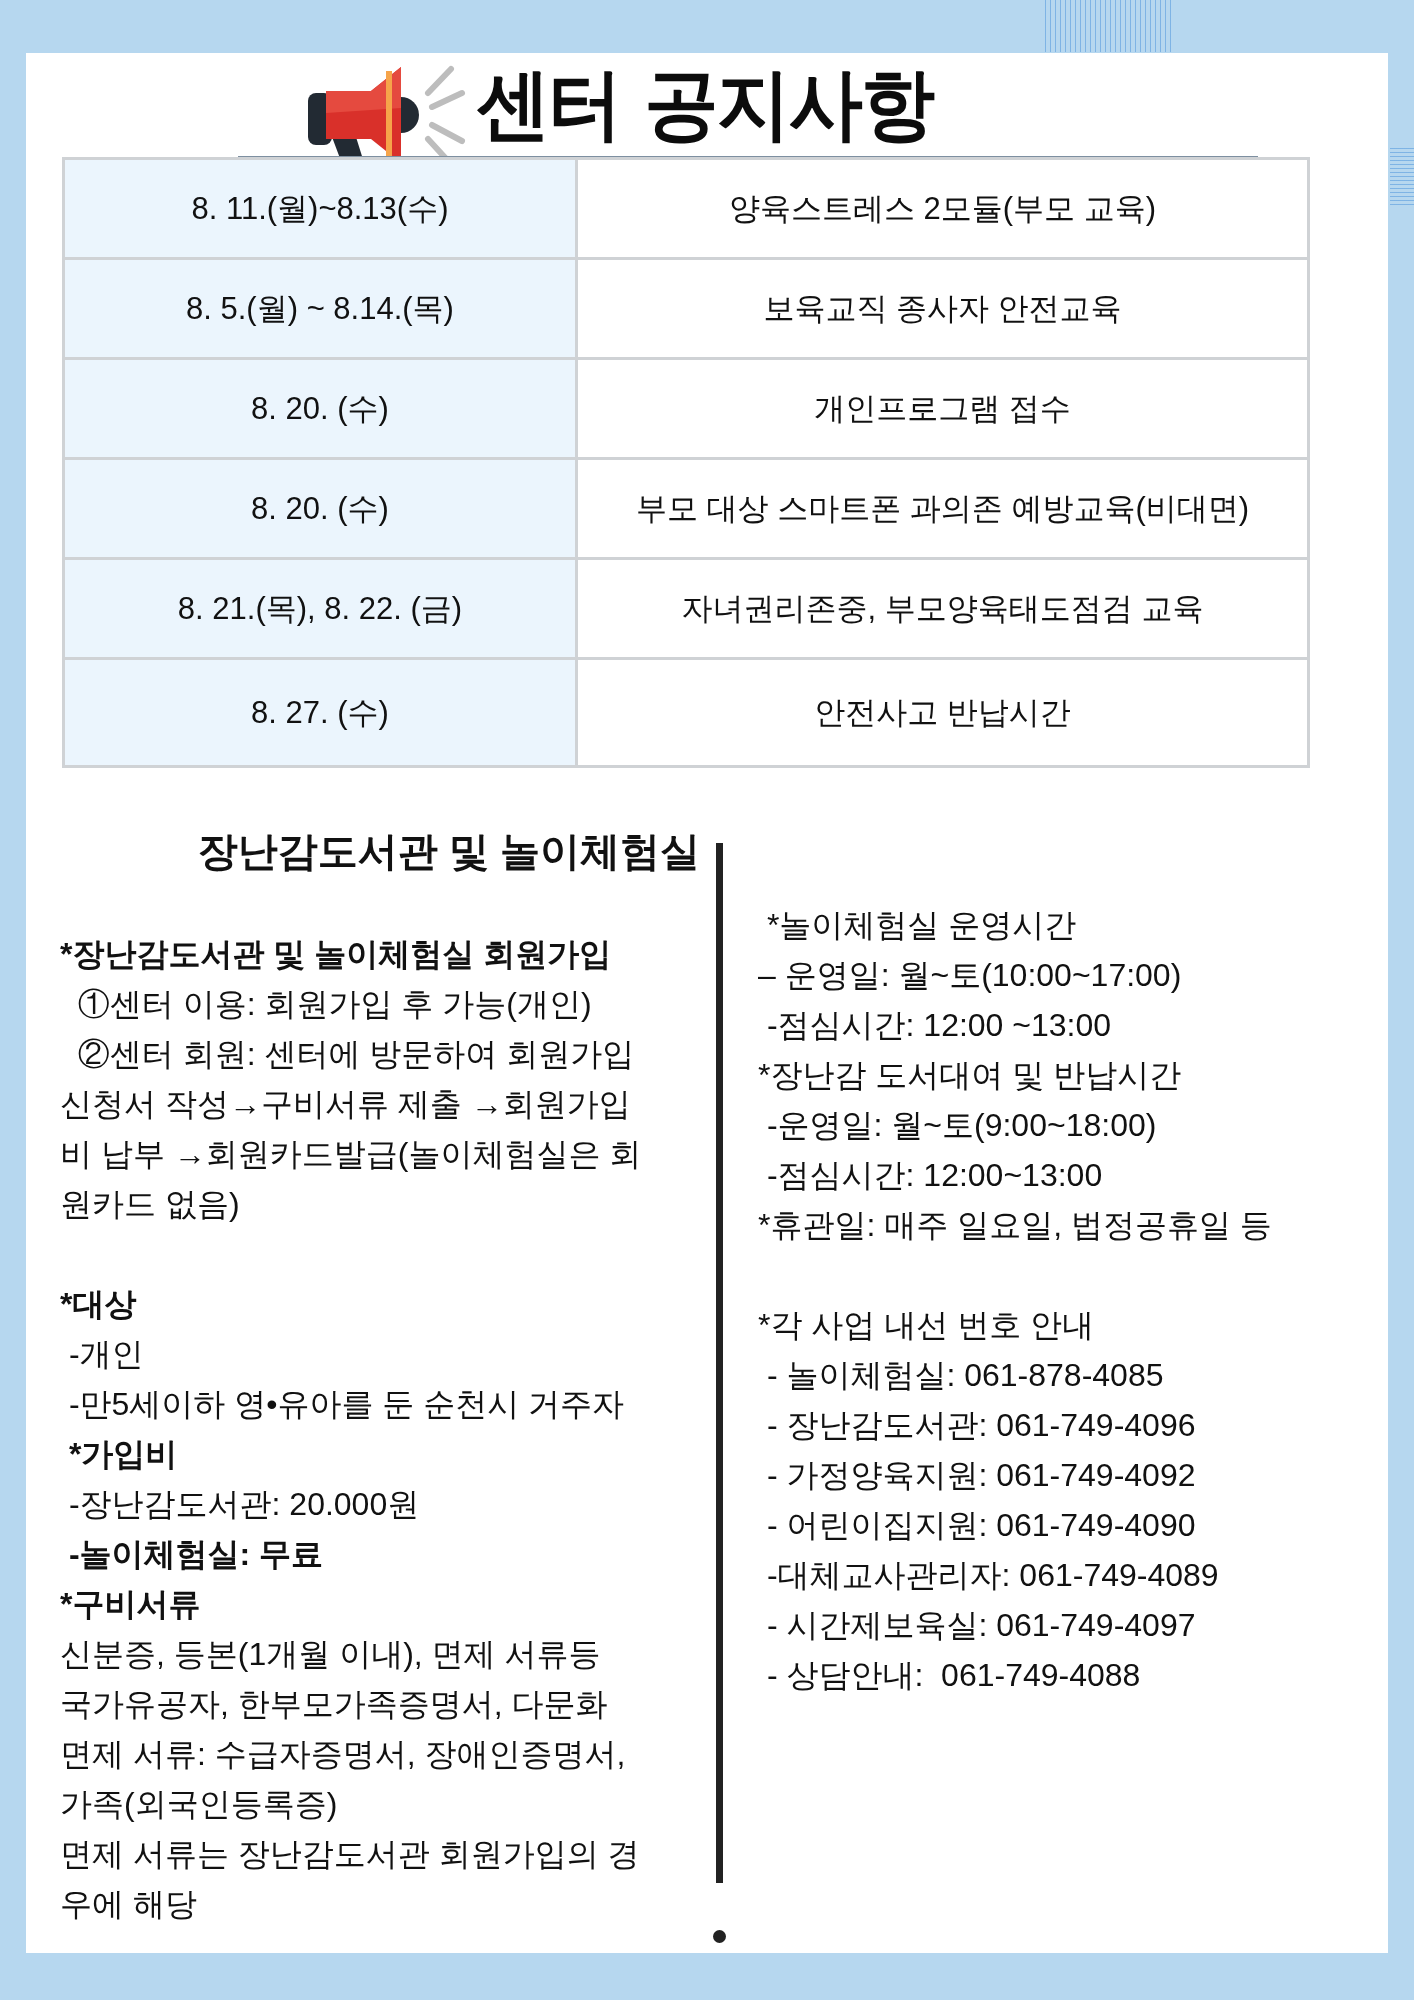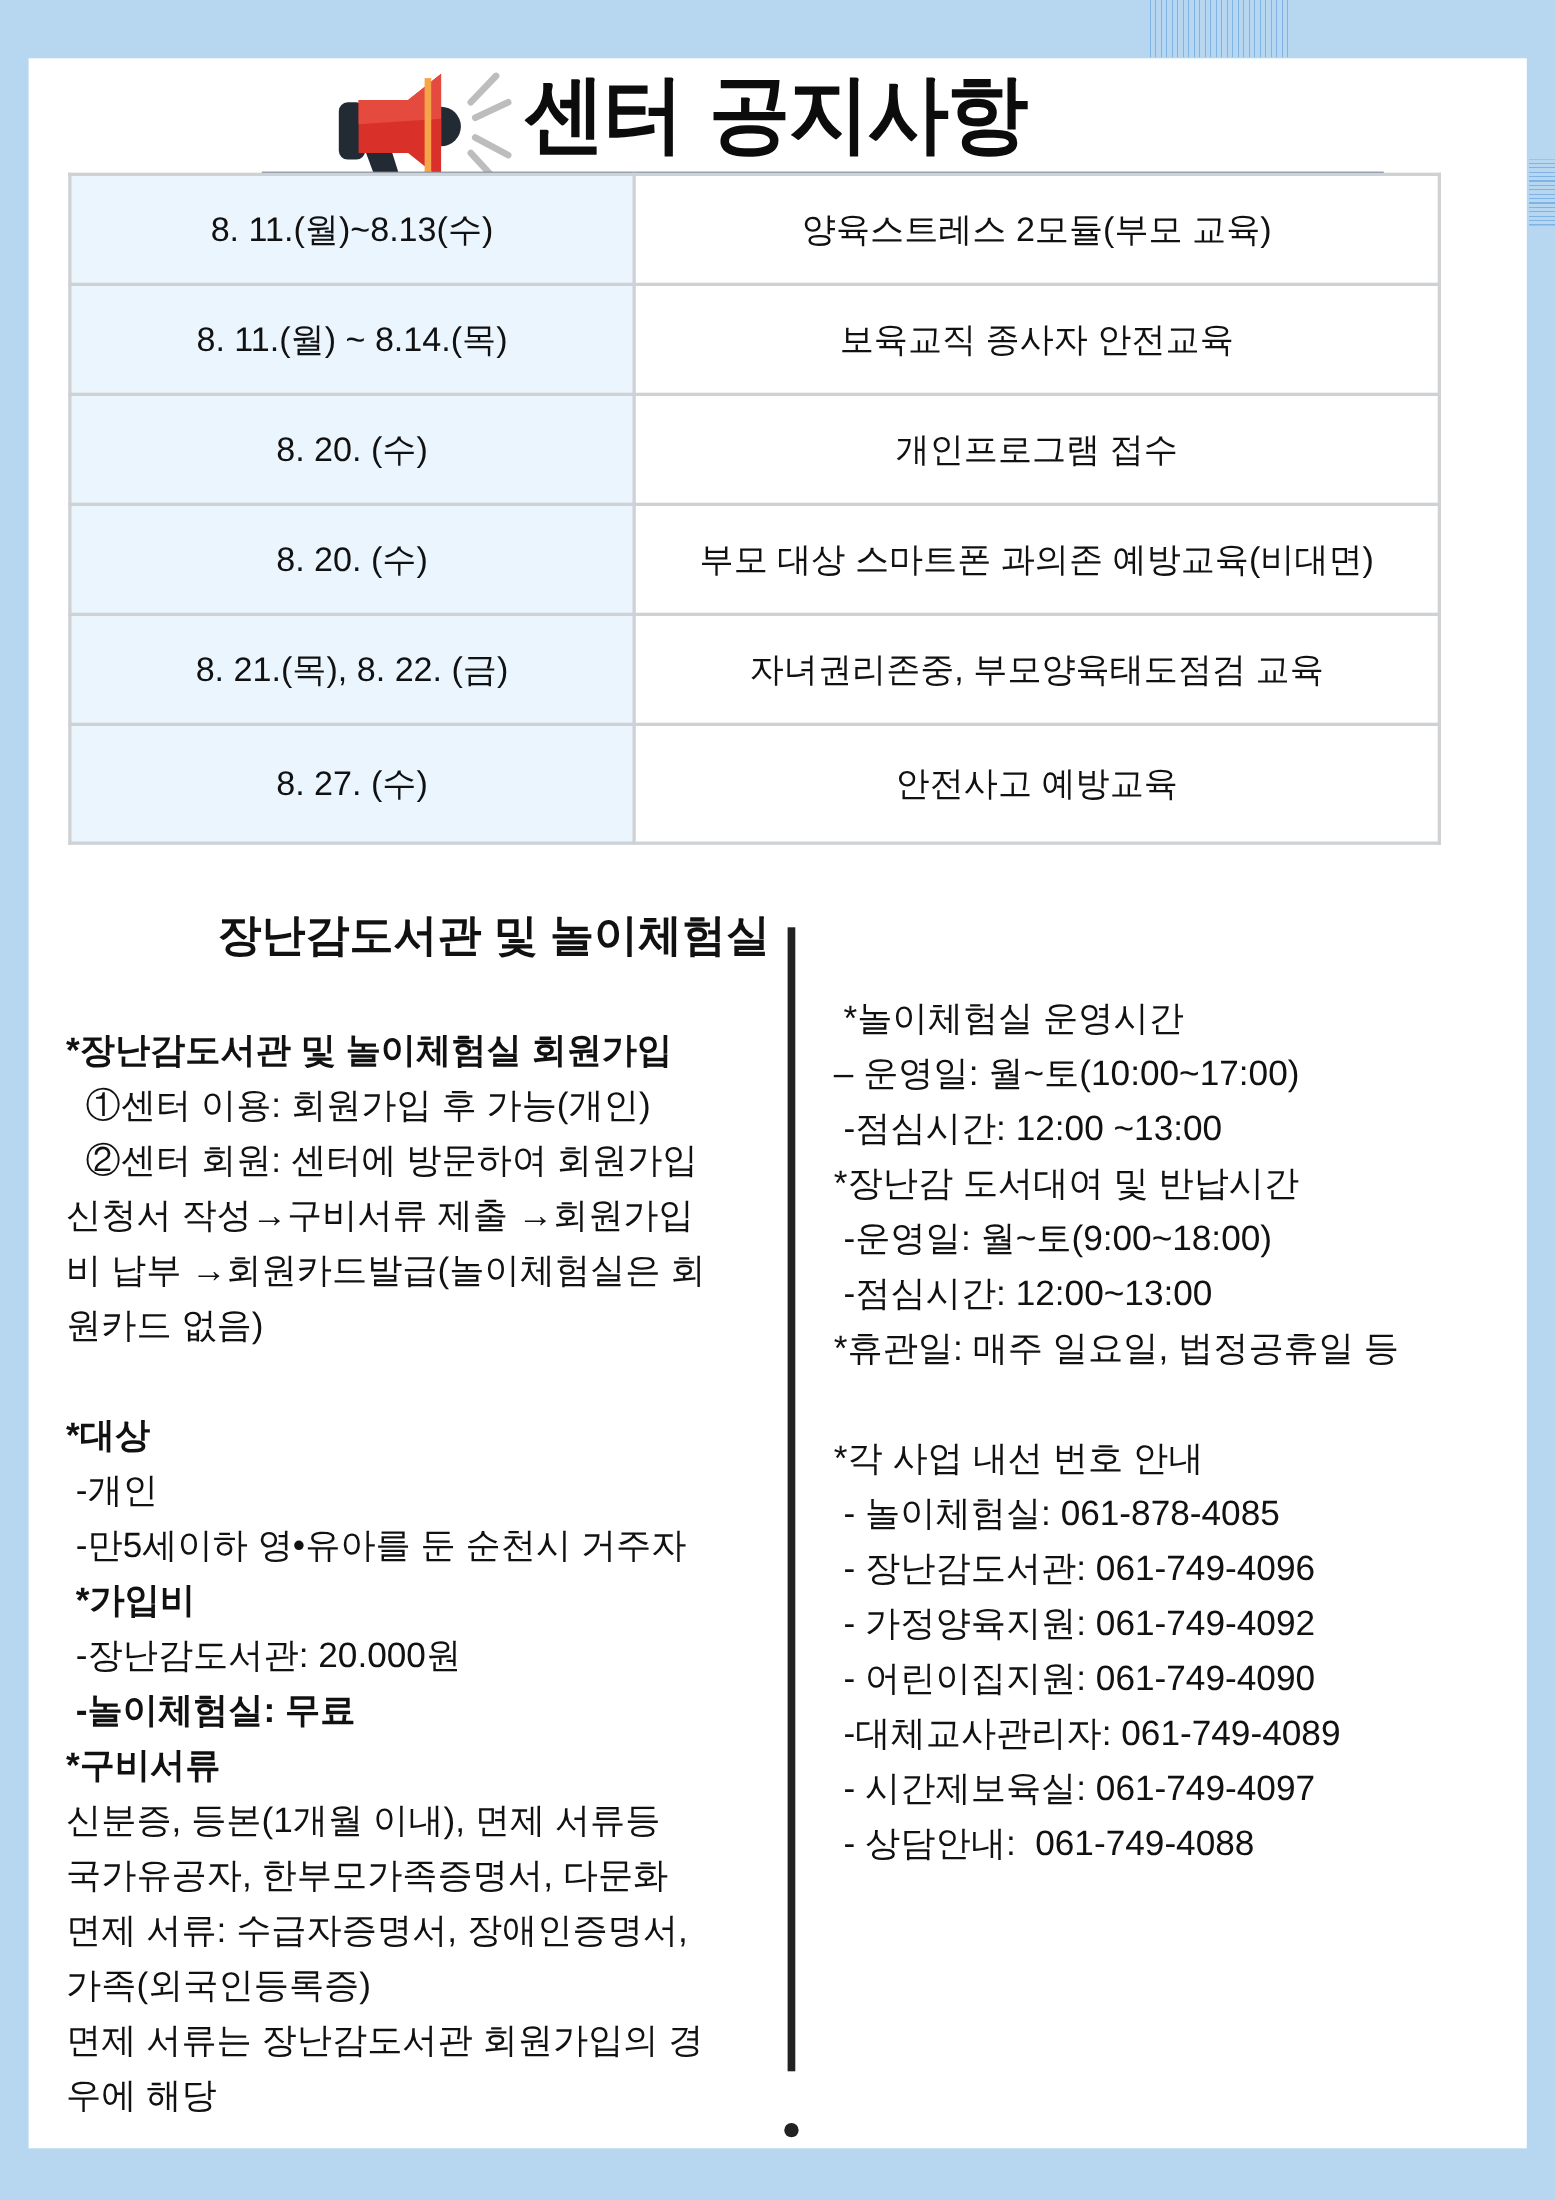--- a/index.html
+++ b/index.html
@@ -90,38 +90,38 @@
   </div>
   <div class="title-underline"></div>
 
   <table class="schedule">
     <tbody>
         <tr>
       <td class="date-cell">8. 11.(월)~8.13(수)</td>
       <td class="event-cell">양육스트레스 2모듈(부모 교육)</td>
     </tr>
     <tr>
-      <td class="date-cell">8. 11.(월) ~ 8.14.(목)</td>
+      <td class="date-cell">8. 5.(월) ~ 8.14.(목)</td>
       <td class="event-cell">보육교직 종사자 안전교육</td>
     </tr>
     <tr>
       <td class="date-cell">8. 20. (수)</td>
       <td class="event-cell">개인프로그램 접수</td>
     </tr>
     <tr>
       <td class="date-cell">8. 20. (수)</td>
       <td class="event-cell">부모 대상 스마트폰 과의존 예방교육(비대면)</td>
     </tr>
     <tr>
       <td class="date-cell">8. 21.(목), 8. 22. (금)</td>
       <td class="event-cell">자녀권리존중, 부모양육태도점검 교육</td>
     </tr>
     <tr>
       <td class="date-cell">8. 27. (수)</td>
-      <td class="event-cell">안전사고 예방교육</td>
+      <td class="event-cell">안전사고 반납시간</td>
     </tr>
   </tbody>
     </table>
 
   <div class="left-col">
     <div class="section-title">장난감도서관 및 놀이체험실</div>
     <div class="spacer"></div>
     <div class="line bold">*장난감도서관 및 놀이체험실 회원가입</div>
     <div class="line">  ①센터 이용: 회원가입 후 가능(개인)</div>
     <div class="line">  ②센터 회원: 센터에 방문하여 회원가입</div>

